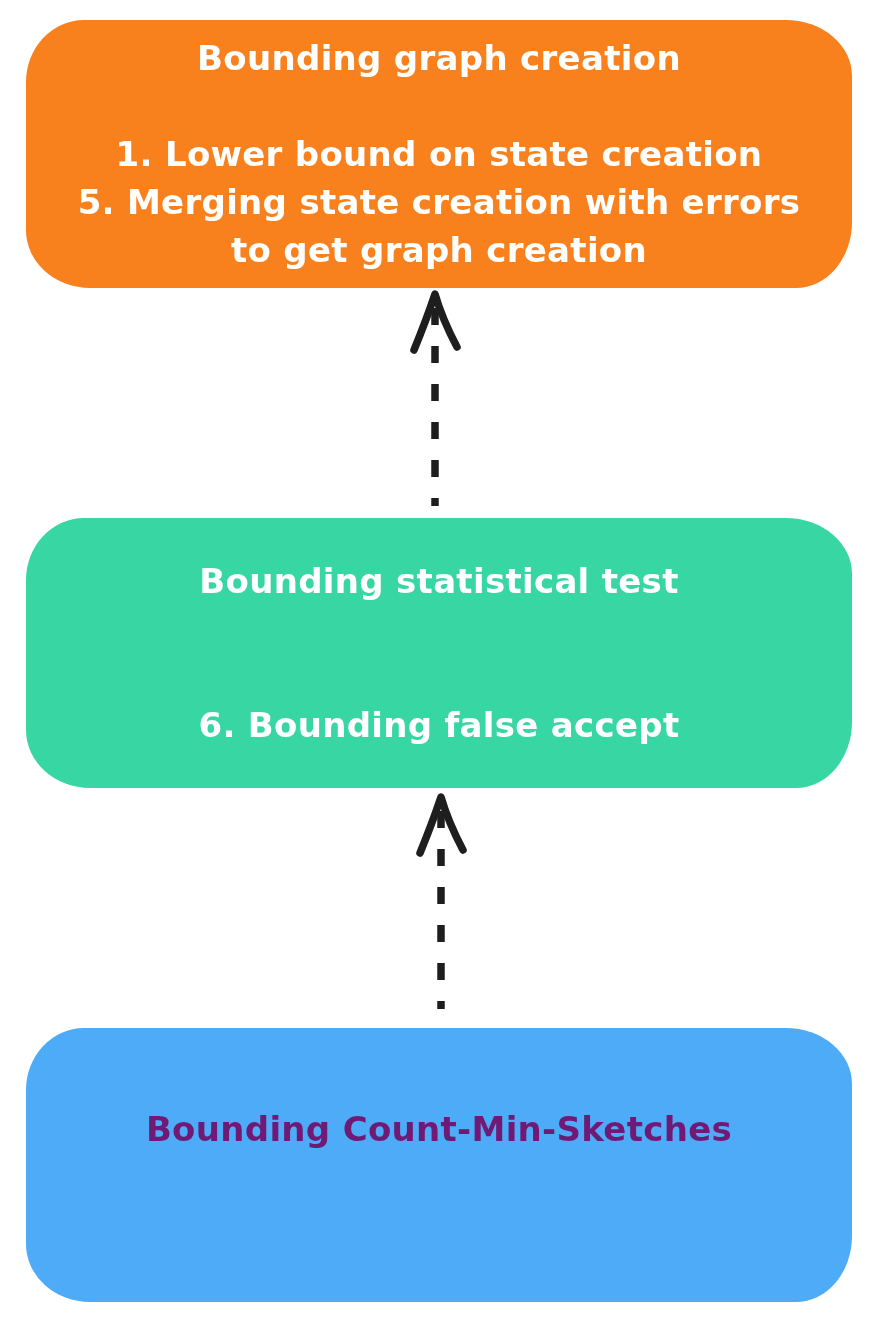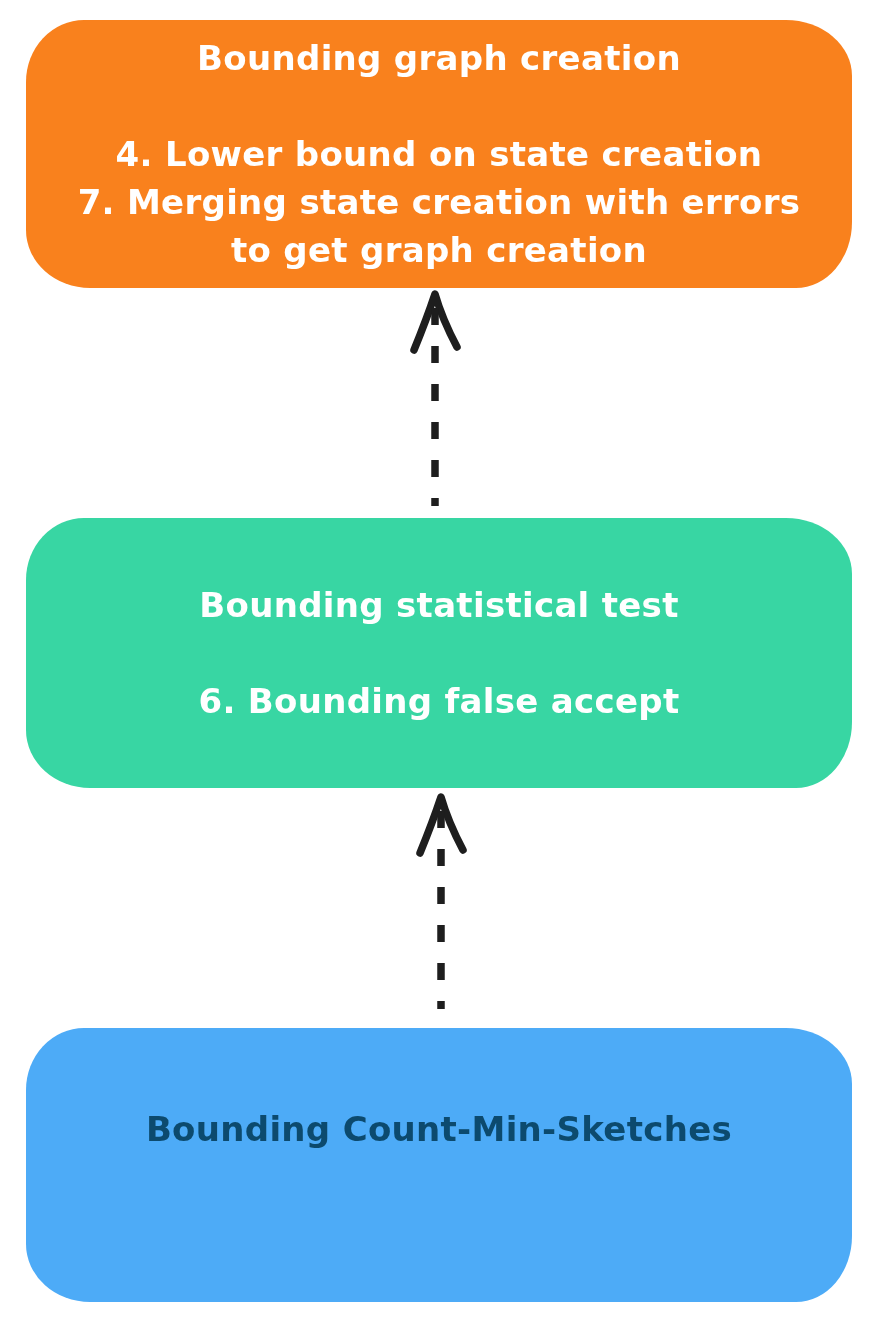--- a/index.html
+++ b/index.html
@@ -50,42 +50,42 @@
   .arrow svg { display: block; width: 100%; height: 100%; }
 </style>
 </head>
 <body>
 
 <div class="canvas">
 
   <div class="node node-graph-creation" style="background: rgb(249, 129, 29); color: rgb(255, 255, 255);">
     <div class="node-title">Bounding graph creation</div>
     <div class="node-blank"></div>
-    <div class="node-item">4. Lower bound on state creation</div>
-    <div class="node-item">7. Merging state creation with errors to get graph creation</div>
+    <div class="node-item">1. Lower bound on state creation</div>
+    <div class="node-item">5. Merging state creation with errors to get graph creation</div>
   </div>
 
   <div class="arrow arrow-1" style="color: rgb(30, 30, 30);">
     <svg viewBox="0 0 64 222" fill="none" stroke="currentColor">
       <path d="M 11 62 C 20 40 28 18 32 6 C 36 20 45 42 54 59" stroke-width="7.5" stroke-linecap="round" stroke-linejoin="round"></path>
       <path d="M 32 20 L 32 218" stroke-width="7.5" stroke-linecap="butt" stroke-dasharray="17 21"></path>
     </svg>
   </div>
 
-  <div class="node node-statistical-test" style="background: rgb(56, 214, 163); color: rgb(255, 255, 255);">
+  <div class="node node-statistical-test" style="background: rgb(56, 214, 163); color: rgb(255, 255, 255); gap: 24px;">
     <div class="node-title">Bounding statistical test</div>
     <div class="node-blank"></div>
     <div class="node-item">6. Bounding false accept</div>
   </div>
 
   <div class="arrow arrow-2" style="color: rgb(30, 30, 30);">
     <svg viewBox="0 0 64 222" fill="none" stroke="currentColor">
       <path d="M 11 62 C 20 40 28 18 32 6 C 36 20 45 42 54 59" stroke-width="7.5" stroke-linecap="round" stroke-linejoin="round"></path>
       <path d="M 32 20 L 32 218" stroke-width="7.5" stroke-linecap="butt" stroke-dasharray="17 21"></path>
     </svg>
   </div>
 
-  <div class="node node-count-min" style="background: rgb(77, 171, 247); color: #0c4a6e; gap: 24px;">
+  <div class="node node-count-min" style="background: rgb(77, 171, 247); color: #701a75; gap: 24px;">
     <div class="node-title">Bounding Count-Min-Sketches</div>
     <div class="node-blank"></div>
   </div>
 
 </div>
 
 </body></html>

